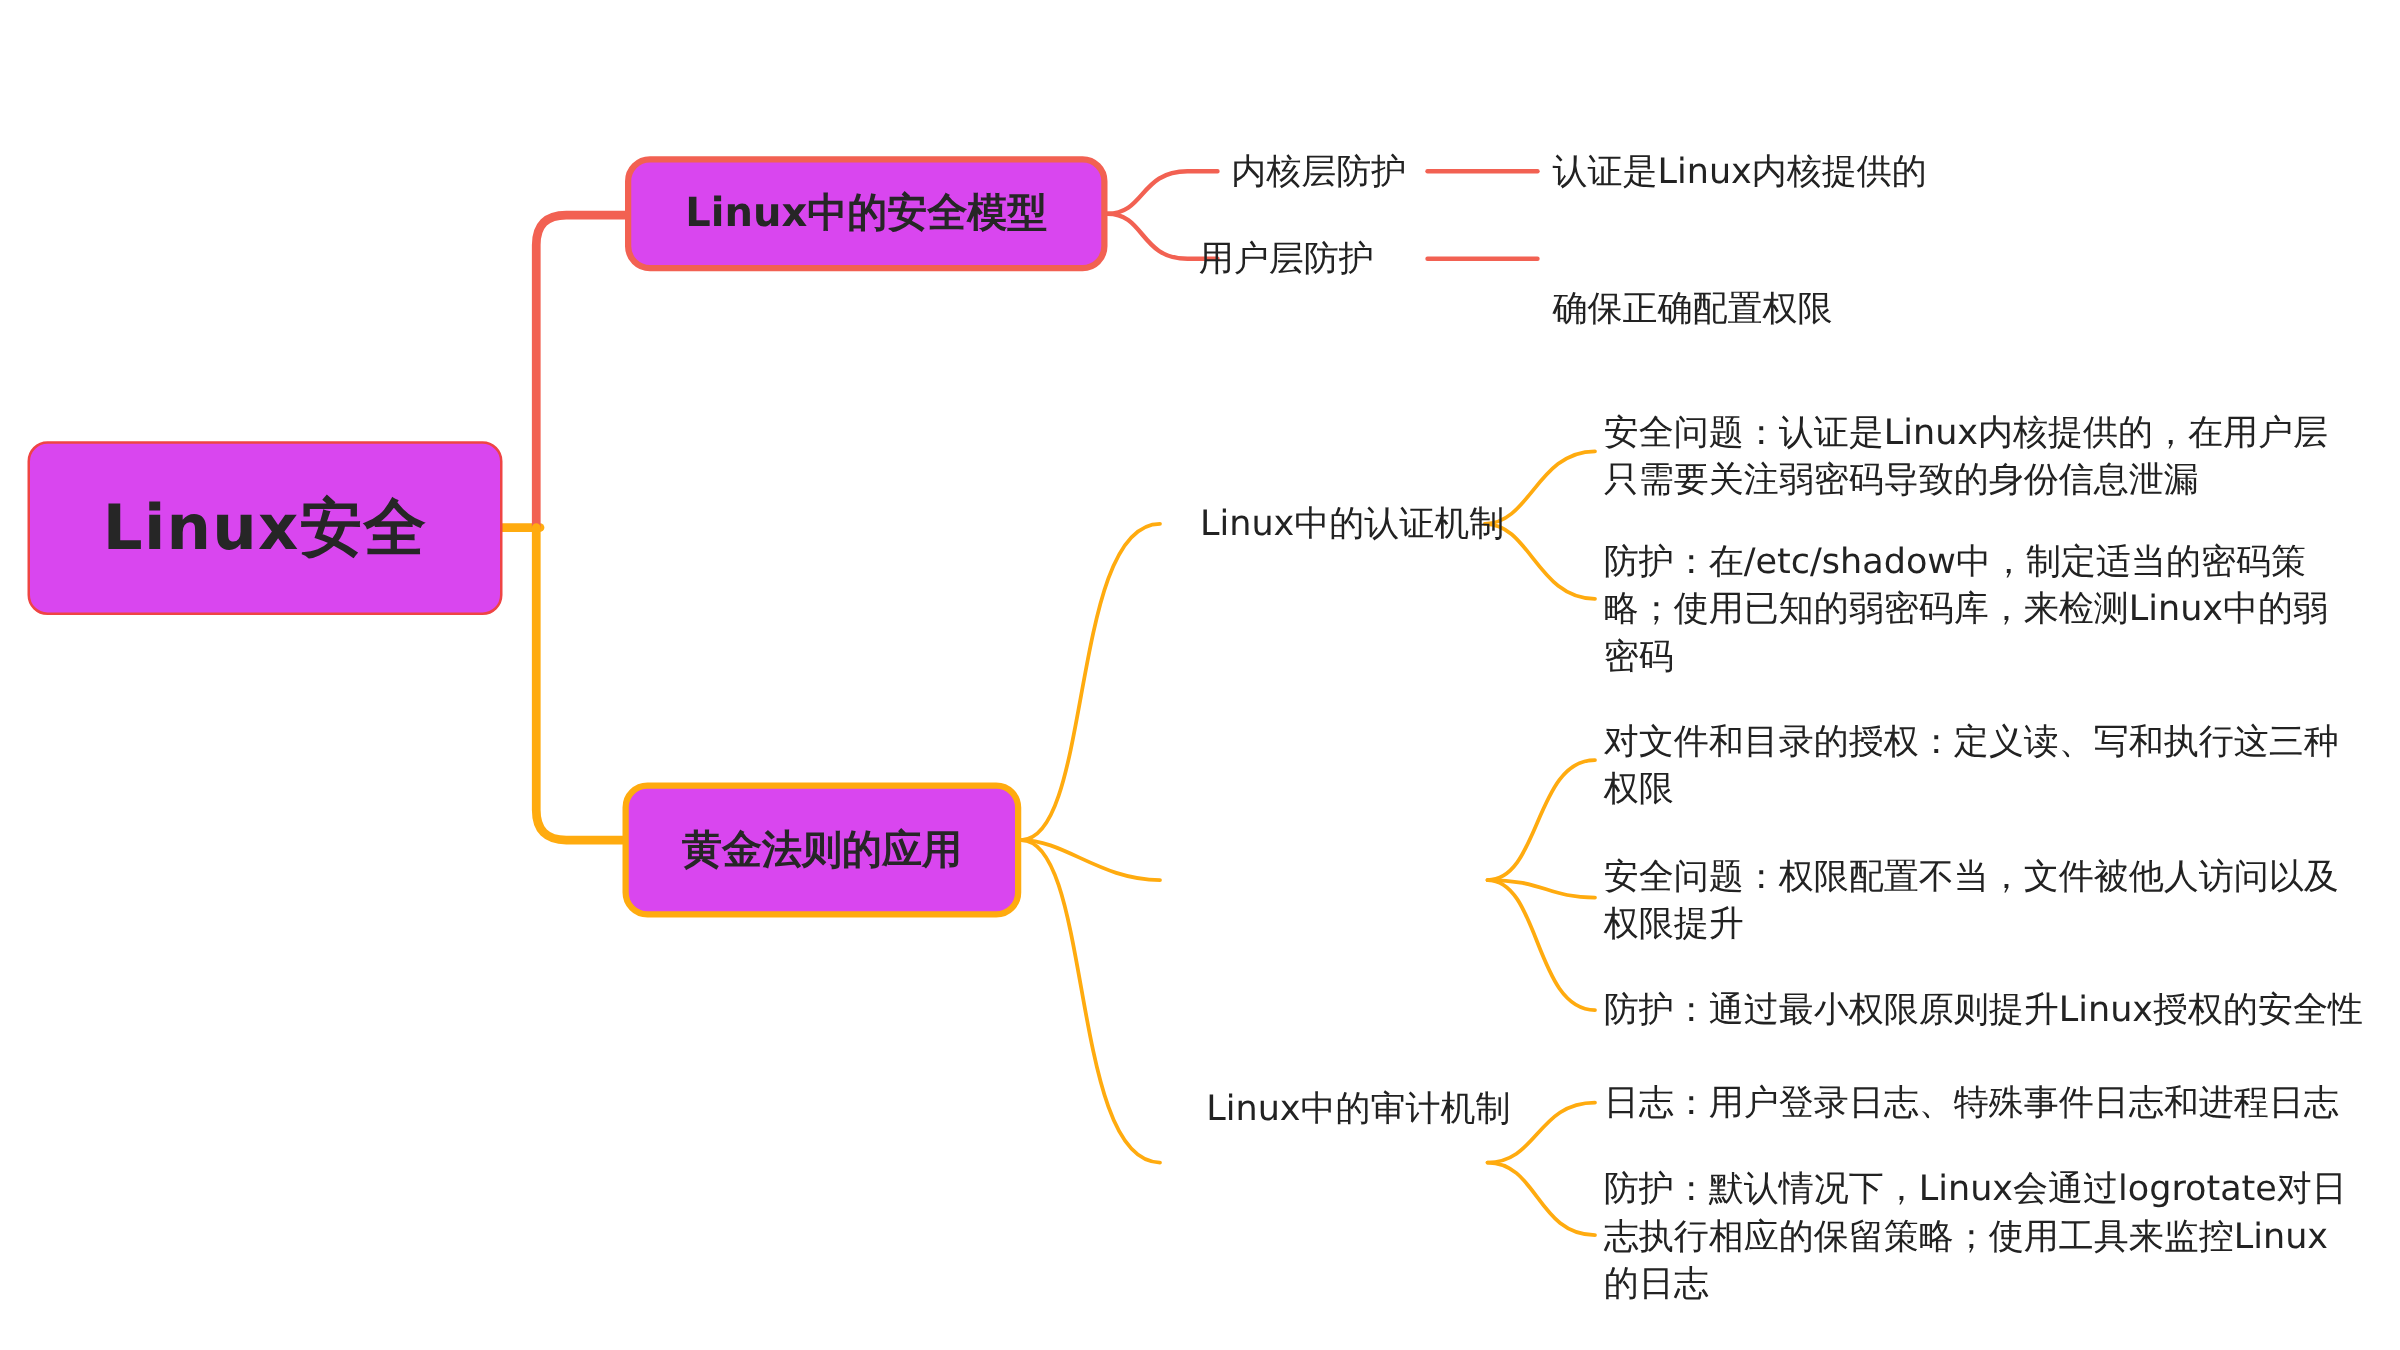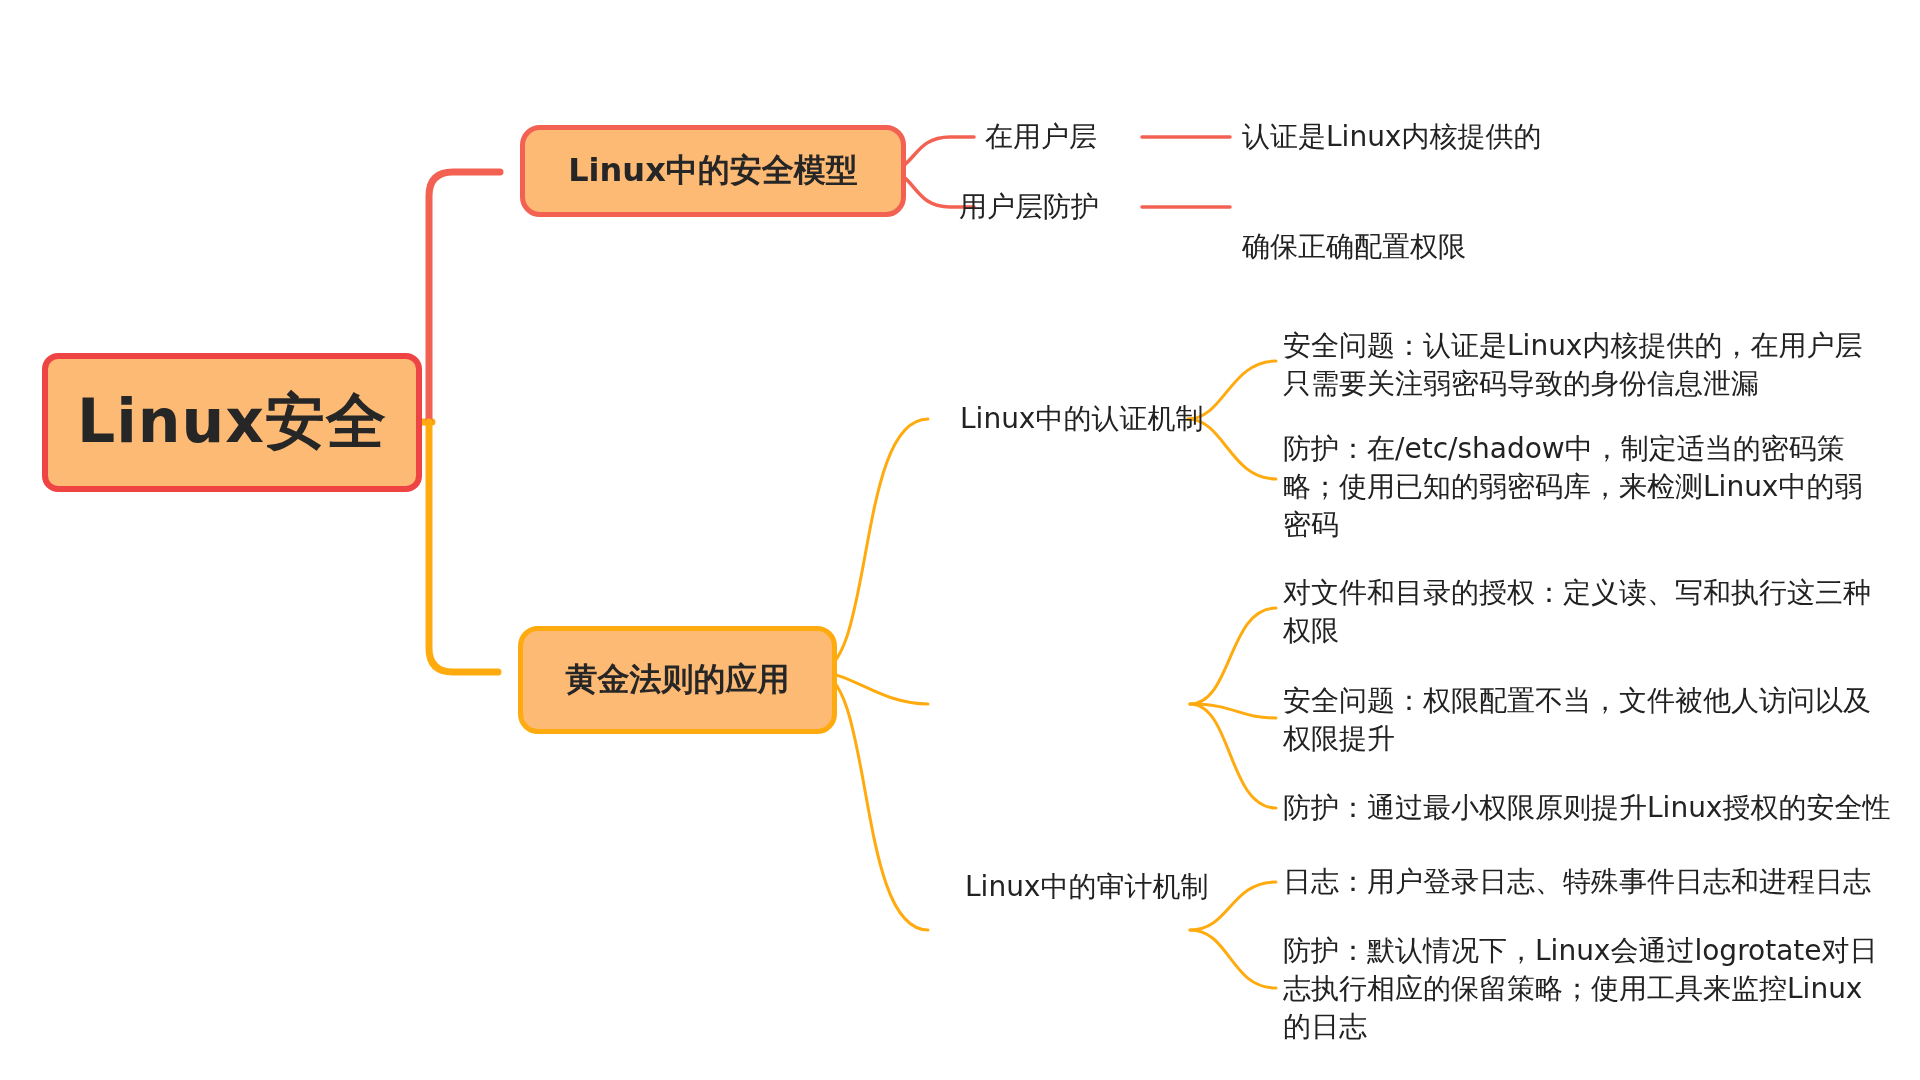--- a/index.html
+++ b/index.html
@@ -17,34 +17,33 @@
   }
   #wires {
     position: absolute;
     left: 0; top: 0;
     width: 1920px;
     height: 1080px;
   }
   #wires path { fill: none; stroke-linecap: round; stroke-linejoin: round; }
   .node-box {
     position: absolute;
-    background: #fdba74;
+    background: #d946ef;
     display: flex;
     align-items: center;
     justify-content: center;
     color: #262626;
     box-sizing: border-box;
     cursor: default;
-    margin-left: 20px;
   }
   .root-box {
     left: 22px; top: 353px; width: 380px; height: 139px;
-    border: 6px solid #ef4444;
+    border: 2px solid #ef4444;
     border-radius: 16px;
-    font-size: 60px;
+    font-size: 50px;
     font-weight: 800;
     letter-spacing: 1px;
   }
   .branch1-box {
     left: 500px; top: 125px; width: 386px; height: 92px;
     border: 5px solid #f26152;
     border-radius: 20px;
     font-size: 32px;
     font-weight: 700;
   }
@@ -92,21 +91,21 @@
     <path stroke-width="3" d="M 1190 704 C 1232 704 1228 808 1276 808" stroke="#ffab0f"></path>
 
     <path stroke-width="3" d="M 1190 930 C 1230 930 1230 882 1276 882" stroke="#ffab0f"></path>
     <path stroke-width="3" d="M 1190 930 C 1230 930 1230 988 1276 988" stroke="#ffab0f"></path>
   </svg>
 
   <div class="node-box root-box">Linux安全</div>
 
   <div class="node-box branch1-box">Linux中的安全模型</div>
 
-  <div class="plain-label" style="left:985px; top:118px;">在用户层</div>
+  <div class="plain-label" style="left:985px; top:118px;">内核层防护</div>
   <div class="leaf-text" style="left:1242px; top:118px;">认证是Linux内核提供的</div>
 
   <div class="plain-label" style="left:959px; top:188px;">用户层防护</div>
   <div class="leaf-text" style="left:1242px; top:188px;margin-top:40px;">确保正确配置权限</div>
 
   <div class="node-box branch2-box">黄金法则的应用</div>
 
   <div class="plain-label" style="left:960px; top:400px;">Linux中的认证机制</div>
   <div class="leaf-text" style="left:1283px; top:327px; width:660px;">安全问题：认证是Linux内核提供的，在用户层
 只需要关注弱密码导致的身份信息泄漏</div>

